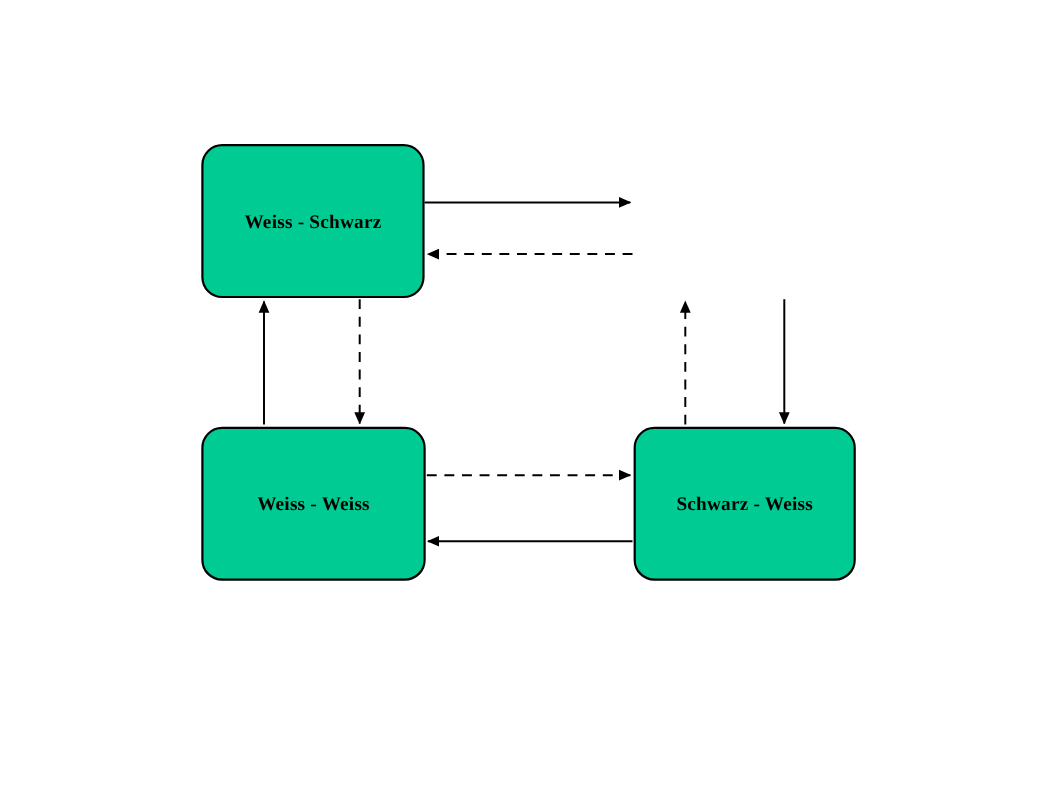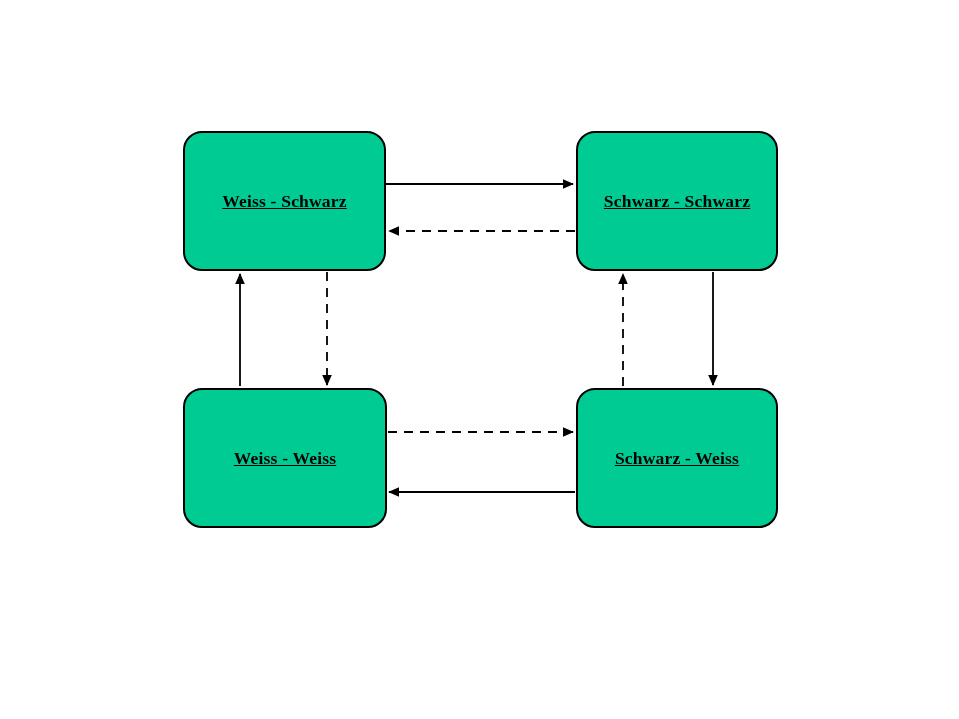--- a/index.html
+++ b/index.html
@@ -28,21 +28,20 @@
   .node {
     position: absolute;
     box-sizing: border-box;
     background: #00CB92;
     border: 2px solid #000000;
     border-radius: 19px;
     display: flex;
     align-items: center;
     justify-content: center;
     z-index: 2;
-    text-decoration: underline;
   }
   .node-label {
     font-family: "Liberation Serif", serif;
     font-size: 17.5px;
     font-weight: 700;
     color: #000000;
     letter-spacing: 0.2px;
     white-space: nowrap;
     text-align: center;
   }
@@ -77,23 +76,20 @@
 
     <line x1="388" y1="432" x2="573" y2="432" stroke="#000000" stroke-width="1.8" stroke-dasharray="9,7" marker-end="url(#arrowhead)"></line>
 
     <line x1="575" y1="492" x2="389" y2="492" stroke="#000000" stroke-width="1.8" marker-end="url(#arrowhead)"></line>
   </svg>
 
   <div class="node" id="node-ws">
     <span class="node-label">Weiss - Schwarz</span>
   </div>
 
-  <div class="node" id="node-ss">
-    <span class="node-label">Schwarz - Schwarz</span>
-  </div>
 
   <div class="node" id="node-ww">
     <span class="node-label">Weiss - Weiss</span>
   </div>
 
   <div class="node" id="node-sw">
     <span class="node-label">Schwarz - Weiss</span>
   </div>
 
 </div>

